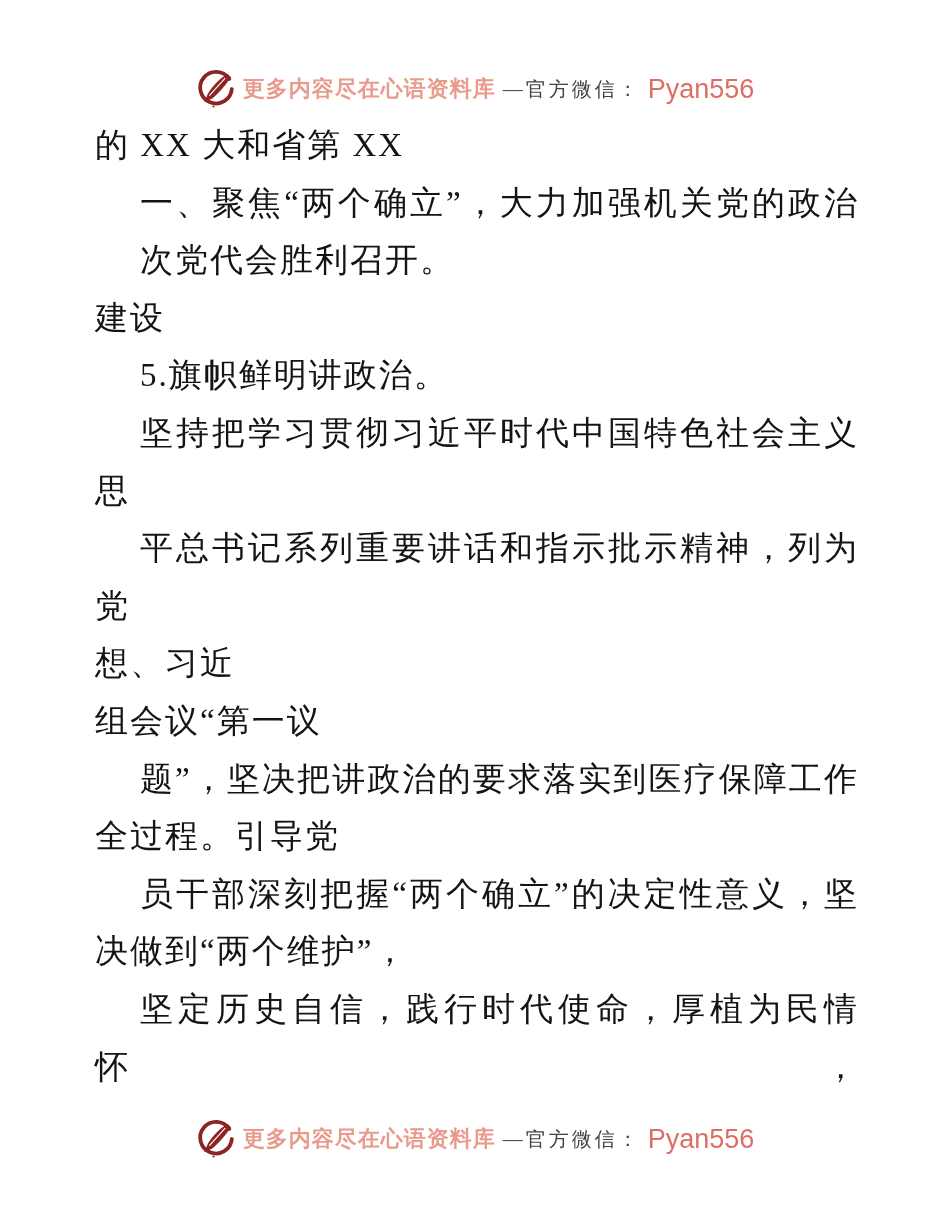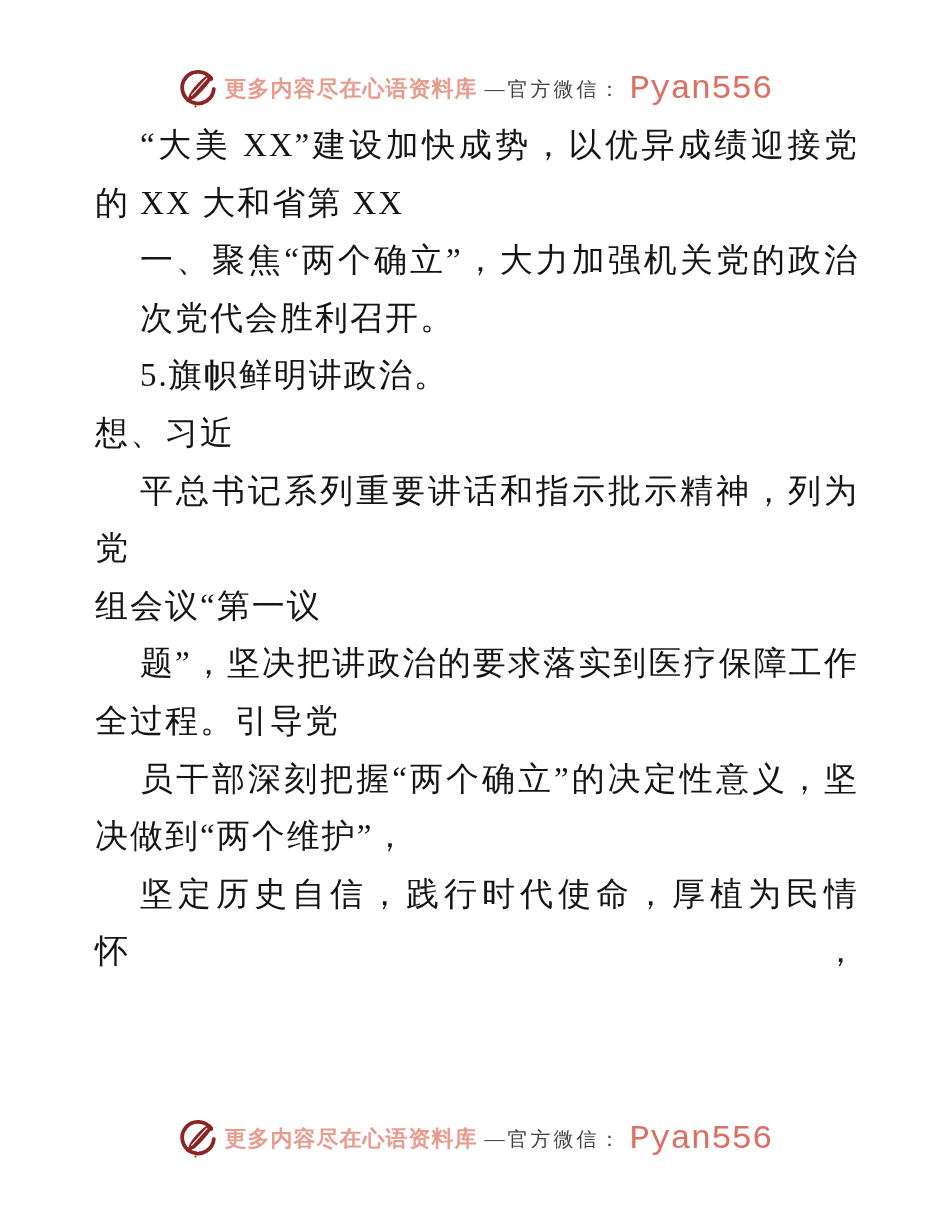--- a/index.html
+++ b/index.html
@@ -32,22 +32,22 @@
     font-weight: bold;
     letter-spacing: 1px;
   }
   .wm-label {
     color: var(--label-gray, #434343);
     font-size: 20px;
     letter-spacing: 3px;
   }
   .wm-id {
     color: var(--wechat-red, #DC6F64);
-    font-size: 34px;
-    font-family: Liberation Mono, monospace;
+    font-size: 27px;
+    font-family: Liberation Sans, sans-serif;
   }
   
   .doc-body {
     position: absolute;
     top: 117px;
     left: 95px;
     width: 764px;
     font-size: 33px;
     line-height: 57.6px;
     letter-spacing: 2px;
@@ -75,27 +75,28 @@
         <circle cx="9" cy="12" r="1.6" fill="var(--logo-maroon, #8B2423)"></circle>
         <circle cx="21" cy="45" r="1.3" fill="var(--logo-maroon, #8B2423)"></circle>
       </svg>
     </span>
     <span class="wm-site">更多内容尽在心语资料库</span>
     <span class="wm-label">—官方微信：</span>
     <span class="wm-id">Pyan556</span>
   </header>
 
   <main class="doc-body">
-      <div class="line indent fill">“大美 XX”建设加快成势，以优异成绩迎接党</div>
       <div class="line">的 XX 大和省第 XX</div>
       <div class="line indent fill">一、聚焦“两个确立”，大力加强机关党的政治</div>
       <div class="line indent">次党代会胜利召开。</div>
+      <div class="line">建设</div>
       <div class="line indent">5.旗帜鲜明讲政治。</div>
+      <div class="line indent fill">坚持把学习贯彻习近平时代中国特色社会主义思</div>
+      <div class="line indent fill">平总书记系列重要讲话和指示批示精神，列为党</div>
       <div class="line">想、习近</div>
-      <div class="line indent fill">平总书记系列重要讲话和指示批示精神，列为党</div>
       <div class="line">组会议“第一议</div>
       <div class="line indent fill">题”，坚决把讲政治的要求落实到医疗保障工作</div>
       <div class="line">全过程。引导党</div>
       <div class="line indent fill">员干部深刻把握“两个确立”的决定性意义，坚</div>
       <div class="line">决做到“两个维护”，</div>
       <div class="line indent fill">坚定历史自信，践行时代使命，厚植为民情怀，</div>
     </main>
 
   <footer class="watermark wm-footer">
     <span class="wm-logo">

